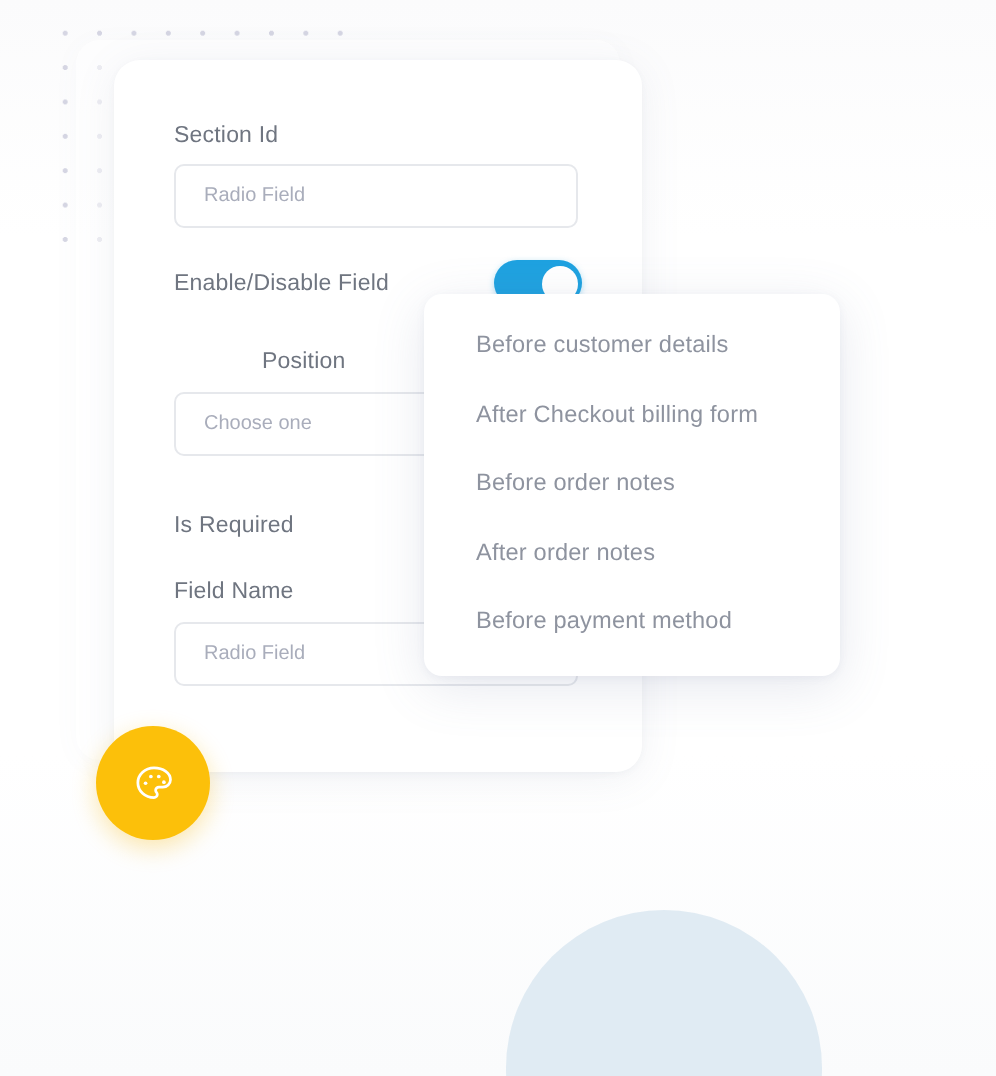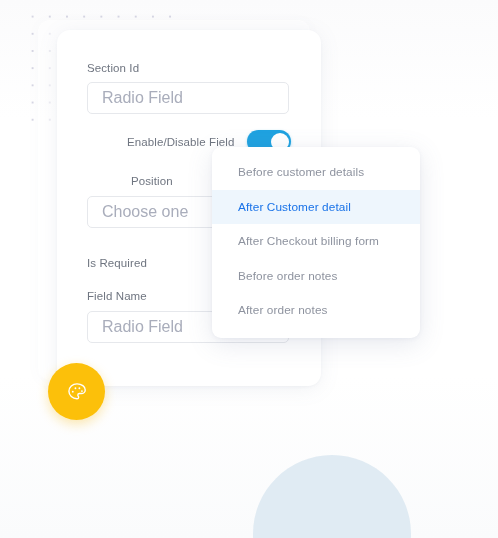--- a/index.html
+++ b/index.html
@@ -90,29 +90,29 @@
     border: 1px solid #e6e8ec;
     border-radius: 5px;
     background: #ffffff;
     box-sizing: border-box;
   }
   .text-input .ph {
     position: absolute;
     left: 14px;
     top: 50%;
     transform: translateY(-50%);
-    font-size: 16px;
+    font-size: 10px;
     color: #a9adbb;
     white-space: nowrap;
   }
 
   
   #lbl-section-id { left: 30px; top: 32px; }
   #inp-section-id { top: 52px; }
-  #lbl-enable     { left: 30px; top: 106px; margin-left: 40px; }
+  #lbl-enable     { left: 30px; top: 106px; }
   #lbl-position   { left: 30px; top: 145px; margin-left: 44px; }
   #inp-position   { top: 166px; }
   #lbl-required   { left: 30px; top: 227px; }
   #lbl-fieldname  { left: 30px; top: 260px; }
   #inp-fieldname  { top: 281px; }
 
   
   .toggle {
     position: absolute;
     left: 190px;
@@ -225,19 +225,19 @@
         <circle cx="7.4" cy="11.6" r="1" fill="#ffffff" stroke="none"></circle>
         <circle cx="10.3" cy="7.9" r="1" fill="#ffffff" stroke="none"></circle>
         <circle cx="14.6" cy="7.9" r="1" fill="#ffffff" stroke="none"></circle>
         <circle cx="17.4" cy="11" r="1" fill="#ffffff" stroke="none"></circle>
       </svg>
     </span>
   </div>
 
   <div class="dropdown" id="position-dropdown">
       <div class="dd-item">Before customer details</div>
-      <div class="dd-item selected">After Customer detail</div>
       <div class="dd-item">After Checkout billing form</div>
       <div class="dd-item">Before order notes</div>
       <div class="dd-item">After order notes</div>
+      <div class="dd-item">Before payment method</div>
     </div>
 
 </div>
 
 </body></html>

